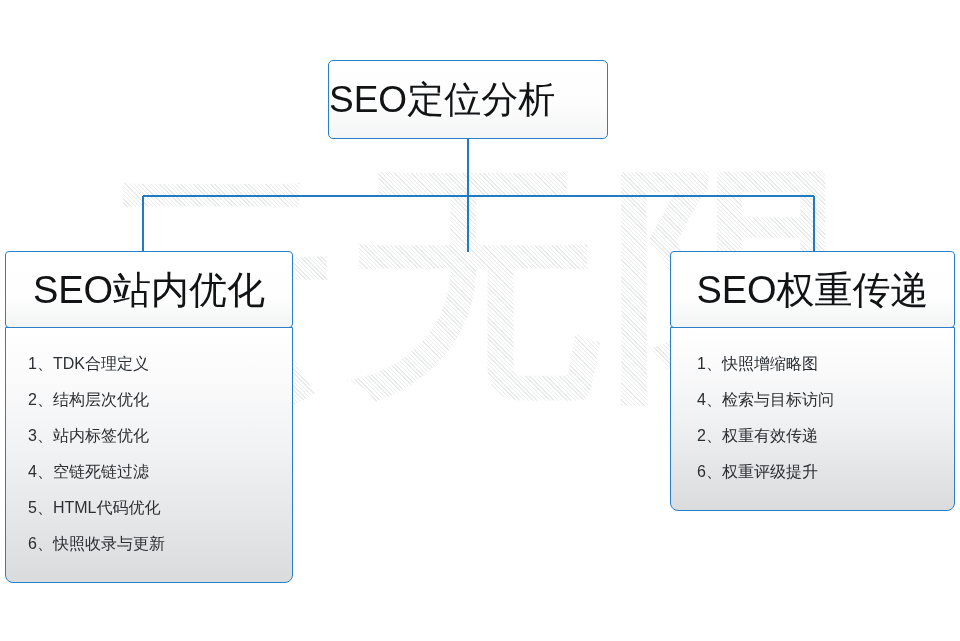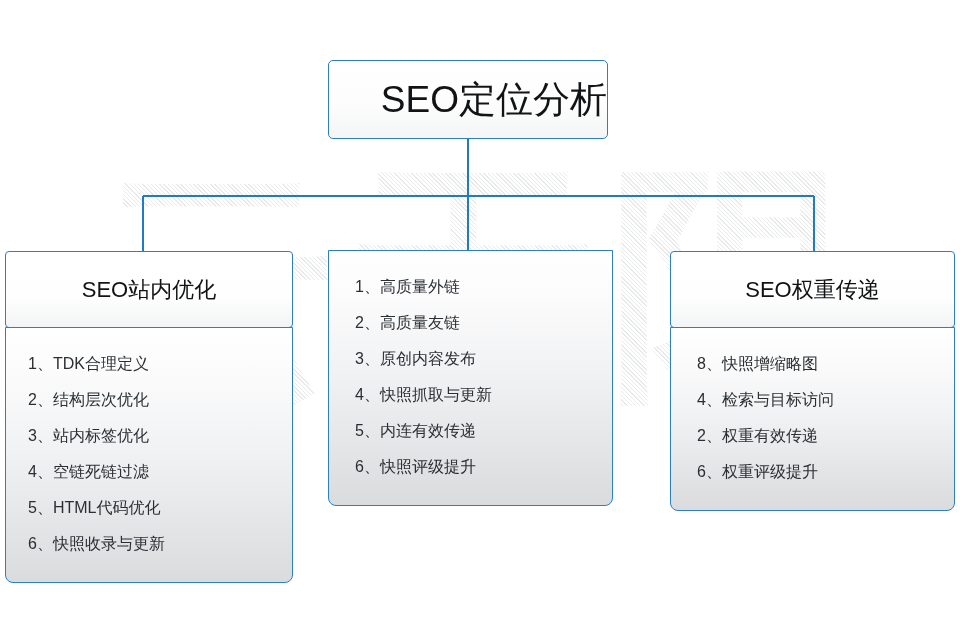--- a/index.html
+++ b/index.html
@@ -66,21 +66,21 @@
     left: 328px;
     top: 60px;
     width: 280px;
     height: 79px;
     box-sizing: border-box;
     border: 1.4px solid #2a7fc9;
     border-radius: 5px;
     background: linear-gradient(180deg, #ffffff 0%, #fdfdfd 55%, #f4f5f6 100%);
     display: flex;
     align-items: center;
-    justify-content: flex-end;
+    justify-content: flex-start;
     z-index: 3;
   }
   .top-node .node-title {
     font-size: 37px;
     color: #111315;
     letter-spacing: 0px;
     line-height: 1;
   }
 
   
@@ -95,21 +95,21 @@
     border: 1.4px solid #2a7fc9;
     border-radius: 4px;
     background: linear-gradient(180deg, #ffffff 0%, #fefefe 60%, #f3f4f5 100%);
     display: flex;
     align-items: center;
     justify-content: center;
     position: relative;
     z-index: 2;
   }
   .col-head .col-title {
-    font-size: 22px;
+    font-size: 38px;
     color: #111315;
     line-height: 1;
   }
   .col-body {
     box-sizing: border-box;
     margin-top: -1px;
     border: 1.4px solid #2a7fc9;
     border-radius: 0 0 8px 8px;
     background: linear-gradient(180deg,
         #ffffff 0%,
@@ -173,39 +173,29 @@
         <li>2、结构层次优化</li>
         <li>3、站内标签优化</li>
         <li>4、空链死链过滤</li>
         <li>5、HTML代码优化</li>
         <li>6、快照收录与更新</li>
       </ul>
     </div>
   </div>
 
   <div class="column" id="col-2">
-    <div class="col-body">
-      <ul>
-        <li>1、高质量外链</li>
-        <li>2、高质量友链</li>
-        <li>3、原创内容发布</li>
-        <li>4、快照抓取与更新</li>
-        <li>5、内连有效传递</li>
-        <li>6、快照评级提升</li>
-      </ul>
-    </div>
   </div>
 
   <div class="column" id="col-3">
     <div class="col-head">
       <span class="col-title">SEO权重传递</span>
     </div>
     <div class="col-body">
       <ul>
-        <li>8、快照增缩略图</li>
+        <li>1、快照增缩略图</li>
         <li>4、检索与目标访问</li>
         <li>2、权重有效传递</li>
         <li>6、权重评级提升</li>
       </ul>
     </div>
   </div>
 
 </div>
 
 </body></html>

